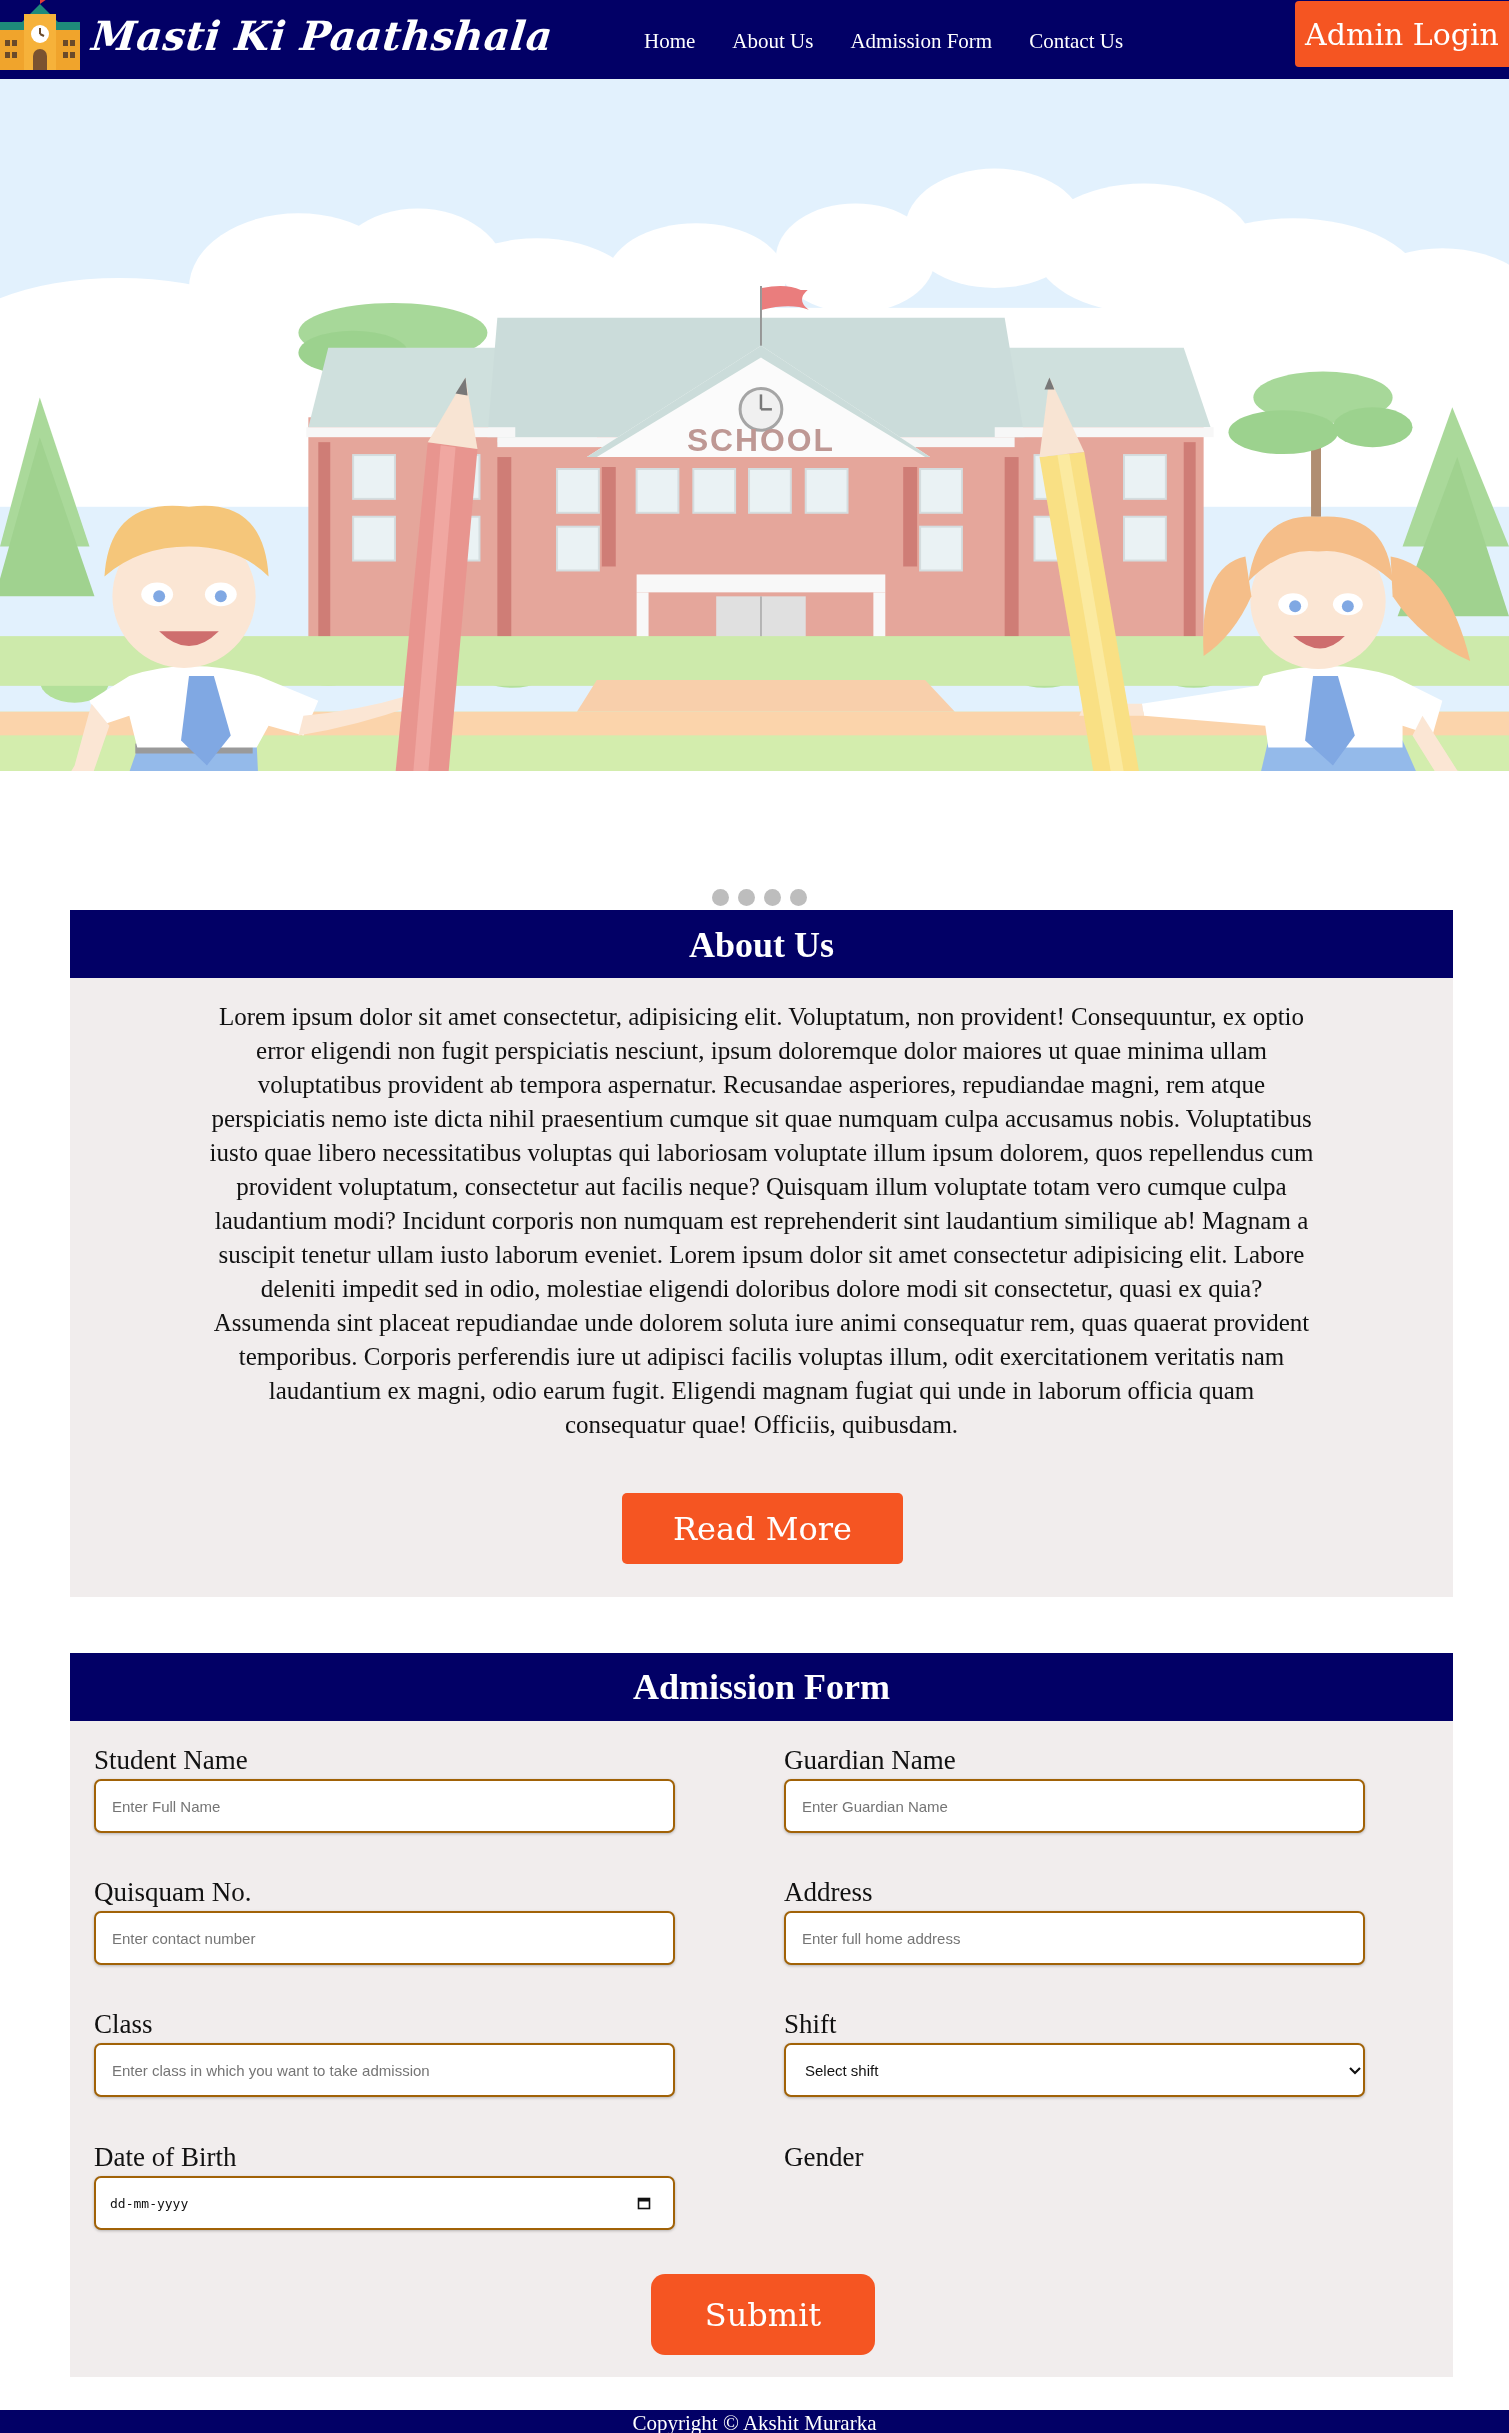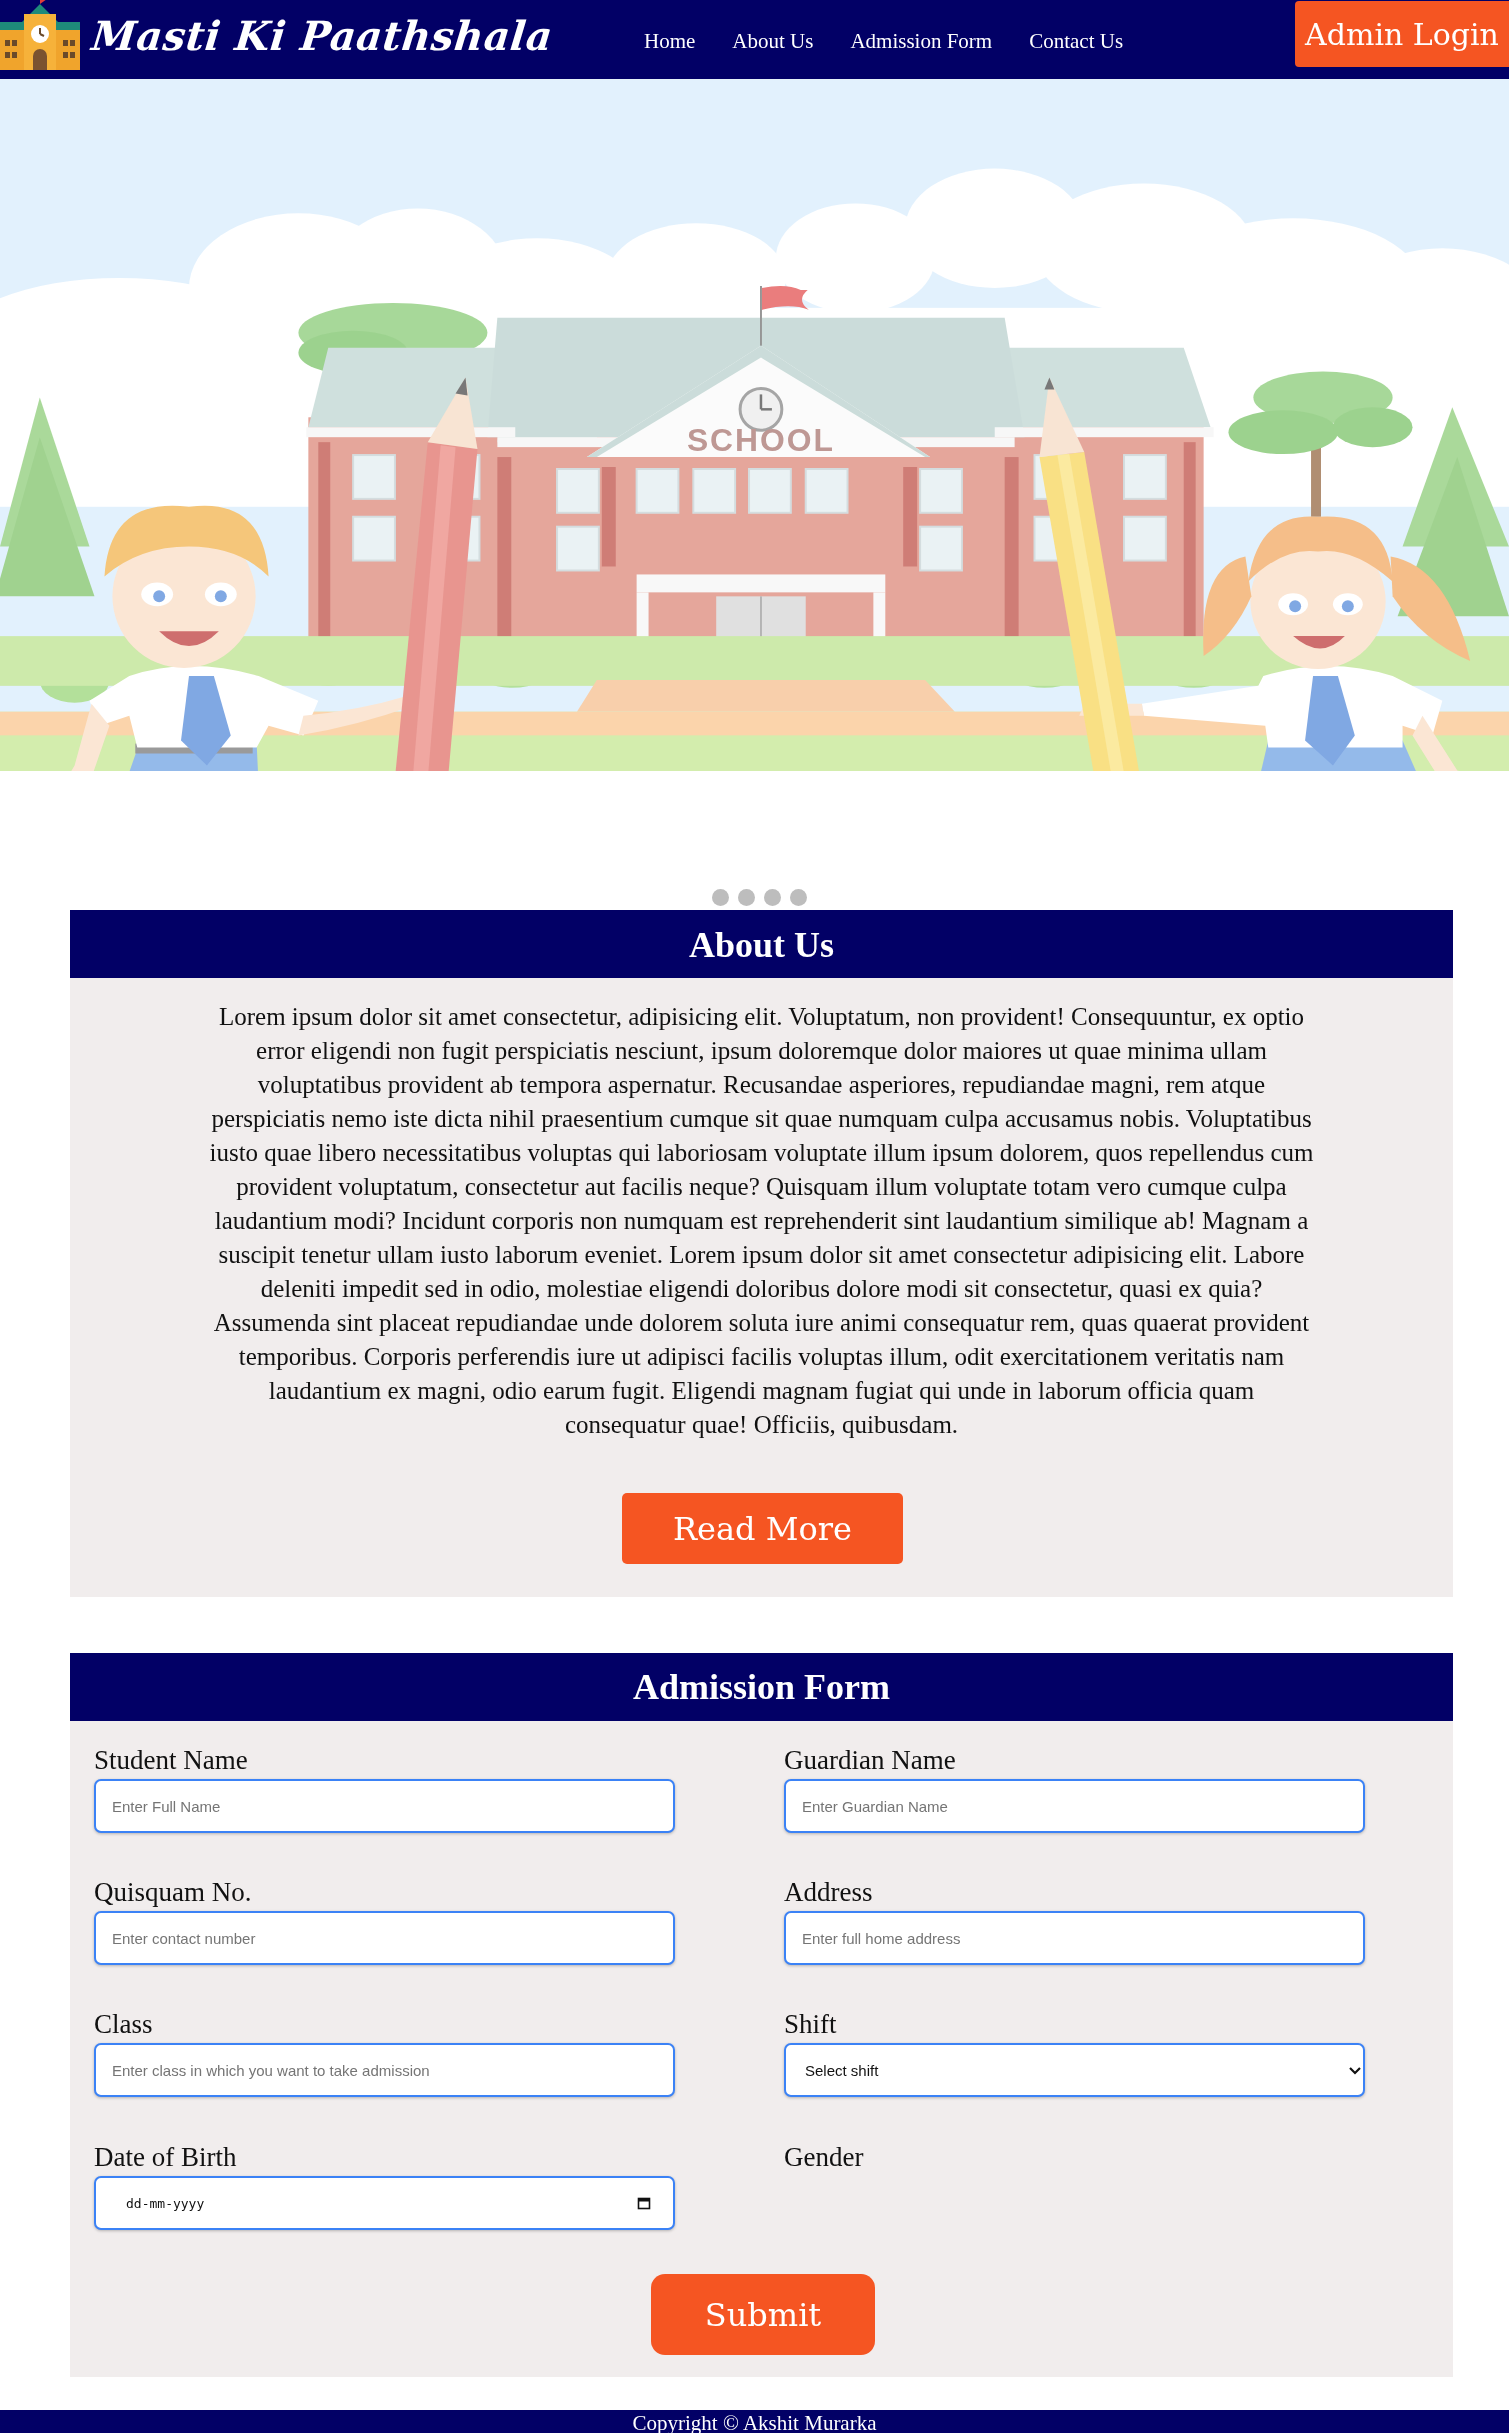--- a/index.html
+++ b/index.html
@@ -28,23 +28,23 @@
 
   #about { top: 910px; height: 687px; }
   #about .section-header { height: 68px; font-size: 36px; line-height: 70px; }
   .about-text { width: 1104px; margin: 22px auto 0; text-align: center; font-size: 25px; line-height: 34px; color: #111; }
   .read-more { position: absolute; left: 552px; top: 583px; width: 281px; height: 71px; background: #f55522; color: #fff; border: none; border-radius: 5px; font-size: 32px; font-family: "DejaVu Serif", serif; }
 
   #admission { top: 1653px; height: 724px; }
   #admission .section-header { height: 68px; font-size: 36px; line-height: 68px; }
   .field { position: absolute; width: 581px; }
   .field-label { display: block; font-weight: normal; font-size: 27px; line-height: 30px; color: #111; font-family: "Liberation Serif", serif; }
-  .field-input { display: block; width: 581px; height: 54px; margin-top: 4px; border: 2px solid #3b82f6; border-radius: 7px; background: #fff; box-shadow: 0 1px 3px rgba(0,0,0,0.25); padding: 0 16px; font-size: 15px; font-family: "Liberation Sans", sans-serif; color: #757575; display: flex; align-items: center; }
+  .field-input { display: block; width: 581px; height: 54px; margin-top: 4px; border: 2px solid #a16207; border-radius: 7px; background: #fff; box-shadow: 0 1px 3px rgba(0,0,0,0.25); padding: 0 16px; font-size: 15px; font-family: "Liberation Sans", sans-serif; color: #757575; display: flex; align-items: center; }
   .field-input.select { color: #111; justify-content: space-between; padding-left: 19px; padding-right: 0; }
-  .field-input.date { color: #111; font-family: "DejaVu Sans Mono", monospace; font-size: 13px; justify-content: space-between; padding-left: 30px; padding-right: 22px; }
+  .field-input.date { color: #111; font-family: "DejaVu Sans Mono", monospace; font-size: 13px; justify-content: space-between; padding-left: 14px; padding-right: 22px; }
   .chev { width: 16px; height: 16px; }
   .cal { width: 14px; height: 14px; }
 
   .col-l { left: 24px; }
   .col-r { left: 714px; }
   .row1 { top: 92px; }
   .row2 { top: 224px; }
   .row3 { top: 356px; }
   .row4 { top: 489px; }
 

